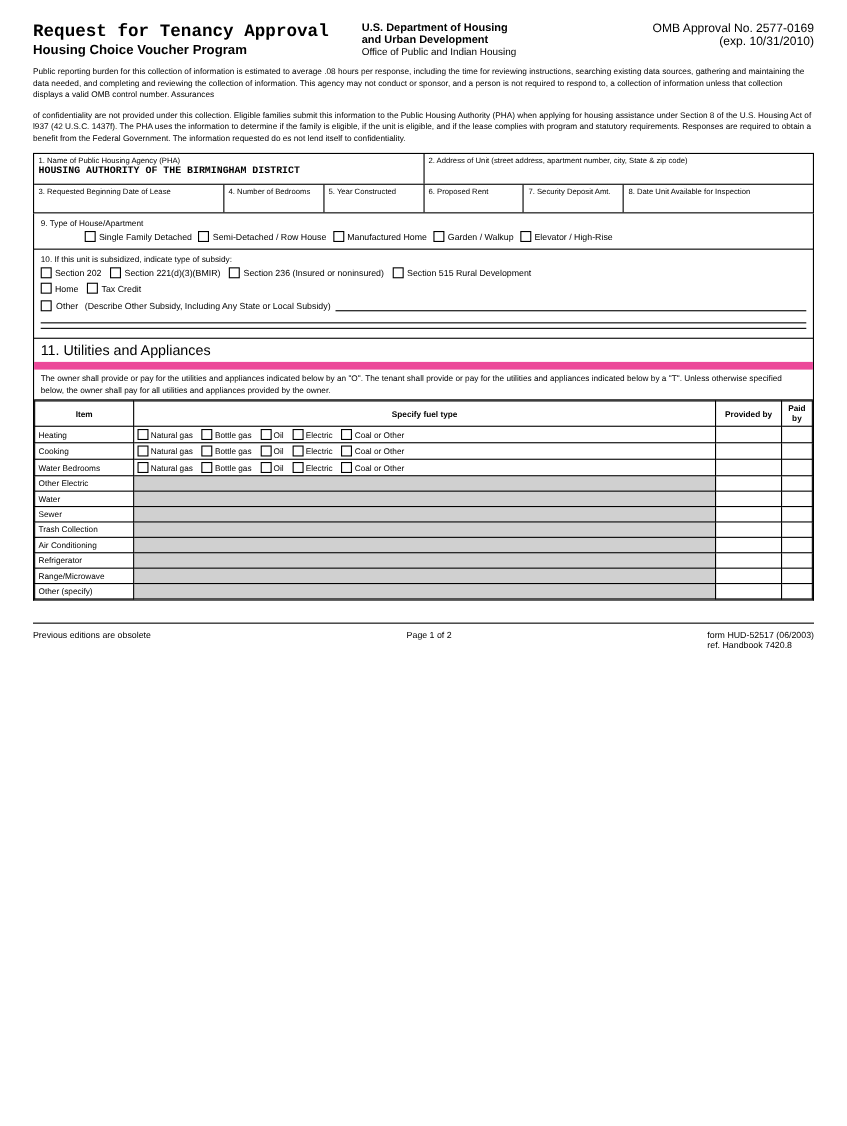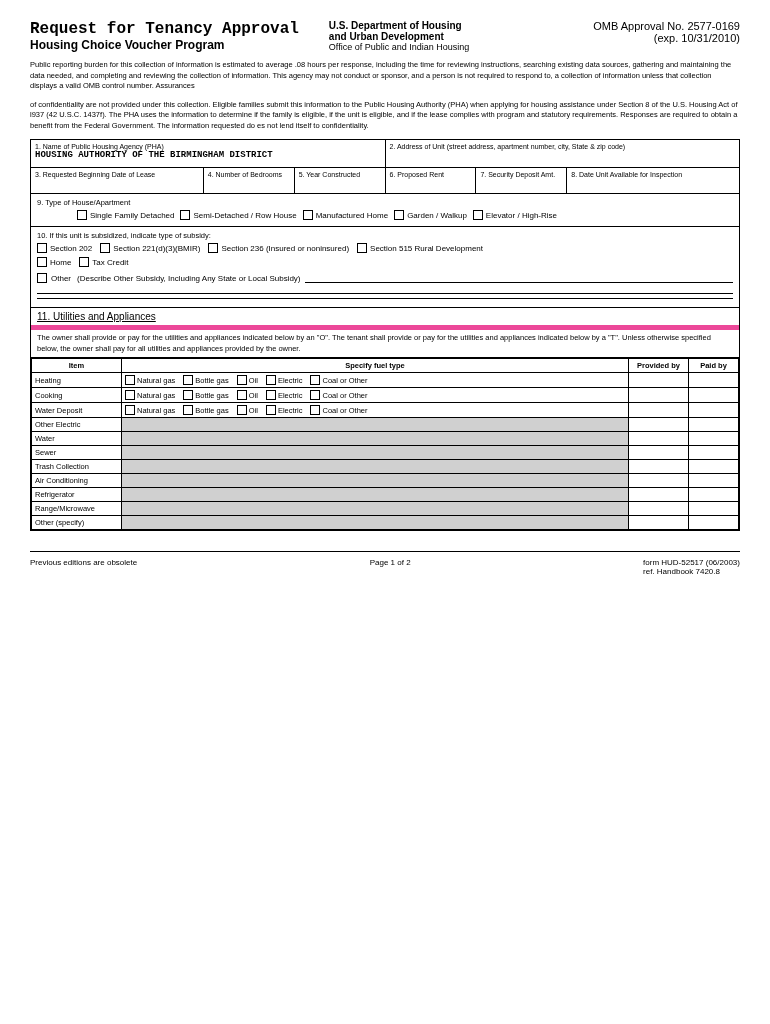--- a/index.html
+++ b/index.html
@@ -113,23 +113,22 @@
       border-bottom: 1px solid #000;
       height: 10px;
     }
     .utilities-section {
       border: 1px solid #000;
       border-top: none;
       margin-top: 0;
     }
     .utilities-header {
       padding: 3px 6px;
-      font-size: 10px;
-      border-bottom: 5px solid #ec4899;
-      text-decoration: underline;
+      font-size: 13px;
+      border-bottom: 7px solid #ec4899;
     }
     .utilities-desc {
       padding: 3px 6px;
       font-size: 7.5px;
       line-height: 1.4;
       border-bottom: 1px solid #000;
     }
     .util-table {
       width: 100%;
       border-collapse: collapse;
@@ -139,21 +138,21 @@
       padding: 2px 3px;
       font-size: 7.5px;
       vertical-align: middle;
     }
     .util-table th {
       font-weight: bold;
       background: #fff;
     }
     .util-item-col { width: 90px; }
     .util-provided-col { width: 60px; text-align: center; }
-    .util-paid-col { width: 50px; text-align: center; }
+    .util-paid-col { width: 28px; text-align: center; }
     .fuel-options {
       display: flex;
       align-items: flex-start;
       gap: 8px;
     }
     .fuel-item {
       display: flex;
       align-items: center;
       gap: 2px;
     }
@@ -373,21 +372,21 @@
               <div class="fuel-item">
                 <div class="checkbox"></div>
                 <span style="font-size: 7.5px;">Coal or Other</span>
               </div>
             </div>
           </td>
           <td style="text-align: center;"></td>
           <td style="text-align: center;"></td>
         </tr>
         <tr>
-          <td>Water Deposit</td>
+          <td>Water Bedrooms</td>
           <td>
             <div class="fuel-options">
               <div class="fuel-item">
                 <div class="checkbox"></div>
                 <span style="font-size: 7.5px;">Natural gas</span>
               </div>
               <div class="fuel-item">
                 <div class="checkbox"></div>
                 <span style="font-size: 7.5px;">Bottle gas</span>
               </div>

